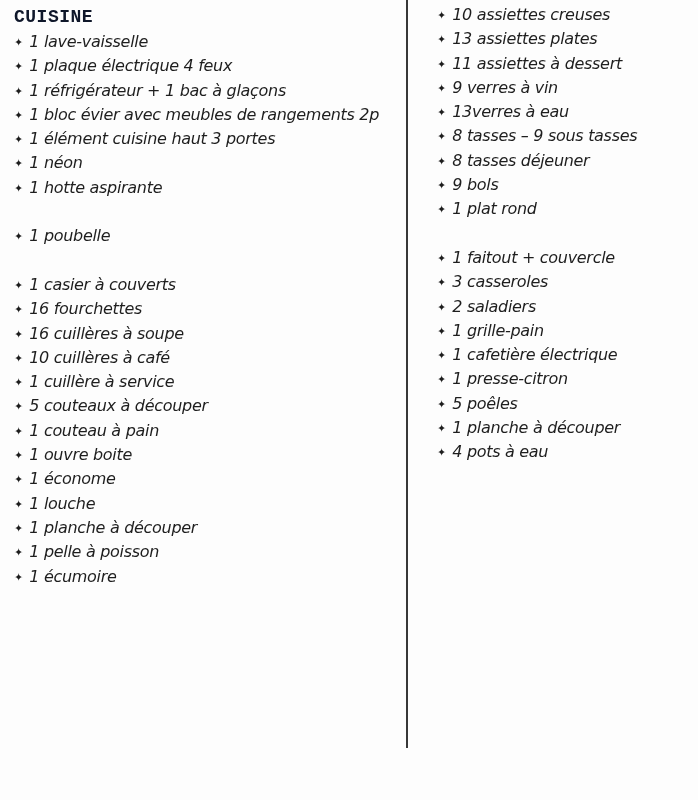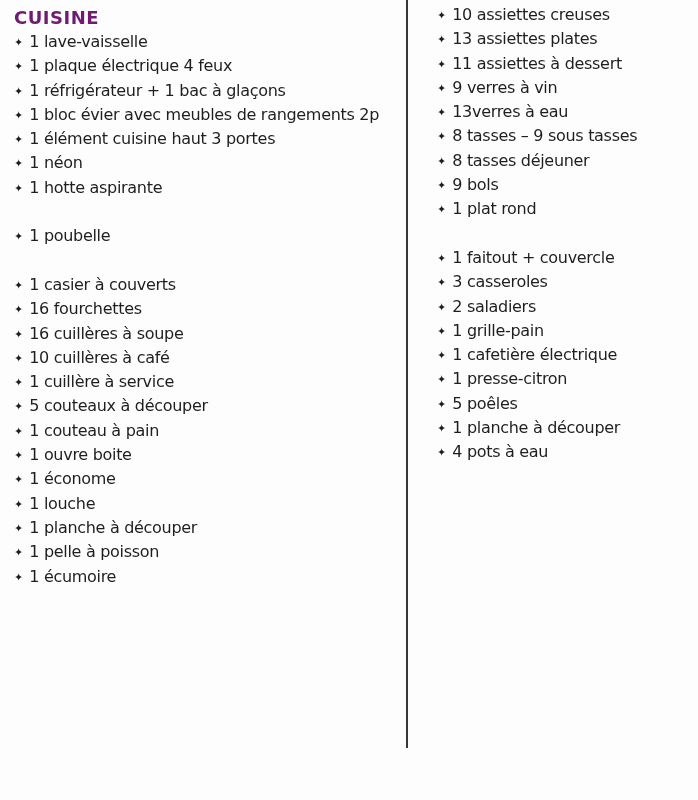--- a/index.html
+++ b/index.html
@@ -43,35 +43,36 @@
     height: 25px;
     line-height: 25px;
     letter-spacing: 0.5px;
   }
   .line {
     height: 24.3px;
     line-height: 24.3px;
     font-size: 16px;
     letter-spacing: -0.3px;
     white-space: nowrap;
+    font-style: italic;
   }
   .line .bullet {
     font-size: 11px;
     margin-right: 6px;
     vertical-align: 1px;
     letter-spacing: 0;
   }
 </style>
 </head>
 <body style="background: rgb(253, 253, 253); color: rgb(30, 30, 30);">
 
 <div class="divider" style="background: rgb(56, 56, 56);"></div>
 
 <div class="col col-left">
-  <div class="doc-title" style="color: #701a75;">CUISINE</div>
+  <div class="doc-title" style="color: #0f172a; font-family: Liberation Mono, monospace;">CUISINE</div>
   <div>
       <div class="line"><span class="bullet">✦</span><span>1 lave-vaisselle</span></div>
       <div class="line"><span class="bullet">✦</span><span>1 plaque électrique 4 feux</span></div>
       <div class="line"><span class="bullet">✦</span><span>1 réfrigérateur + 1 bac à glaçons</span></div>
       <div class="line"><span class="bullet">✦</span><span>1 bloc évier avec meubles de rangements 2p</span></div>
       <div class="line"><span class="bullet">✦</span><span>1 élément cuisine haut 3 portes</span></div>
       <div class="line"><span class="bullet">✦</span><span>1 néon</span></div>
       <div class="line"><span class="bullet">✦</span><span>1 hotte aspirante</span></div>
       <div class="line"></div>
       <div class="line"><span class="bullet">✦</span><span>1 poubelle</span></div>

